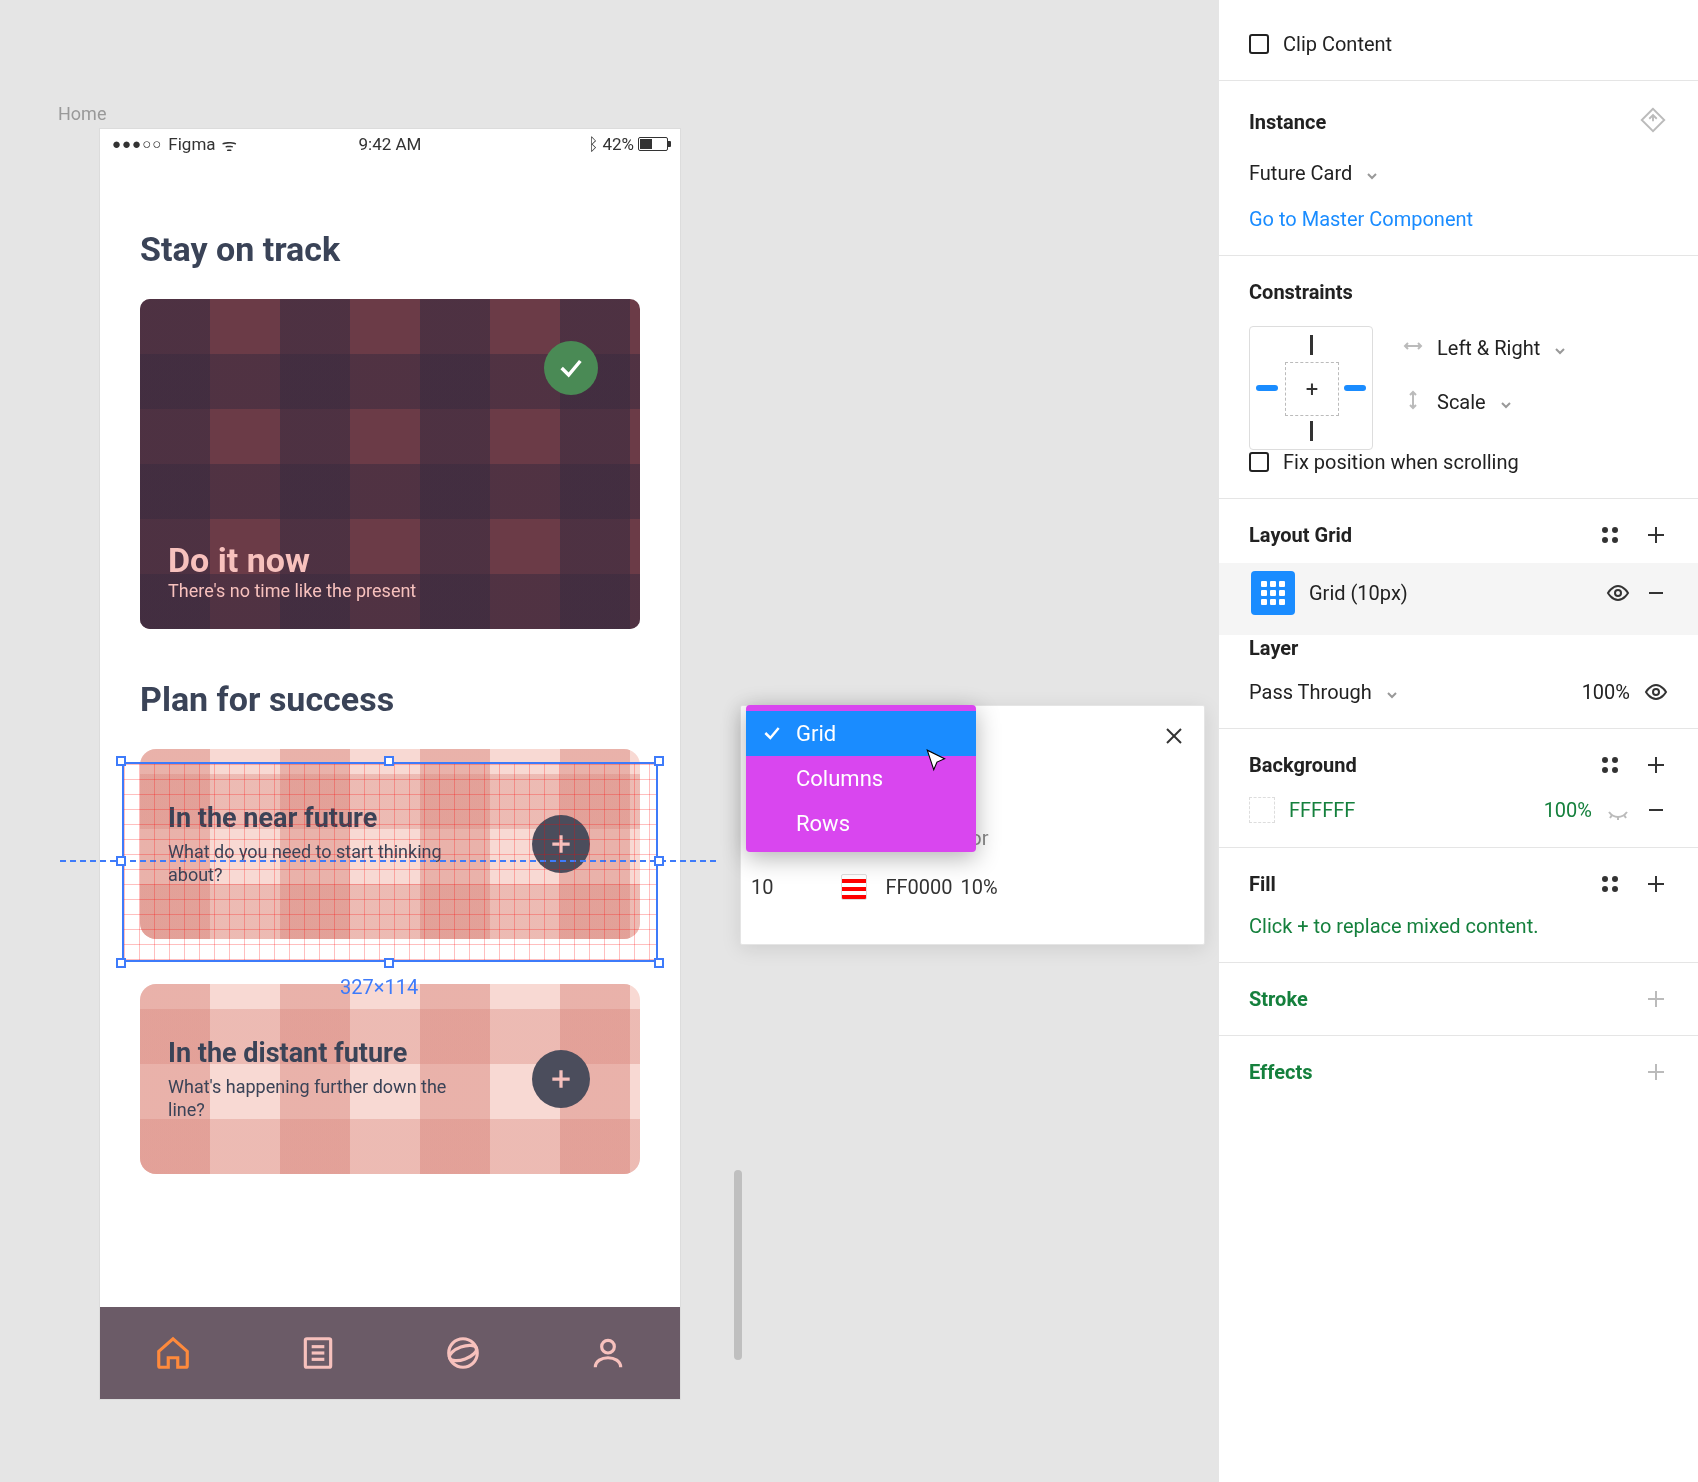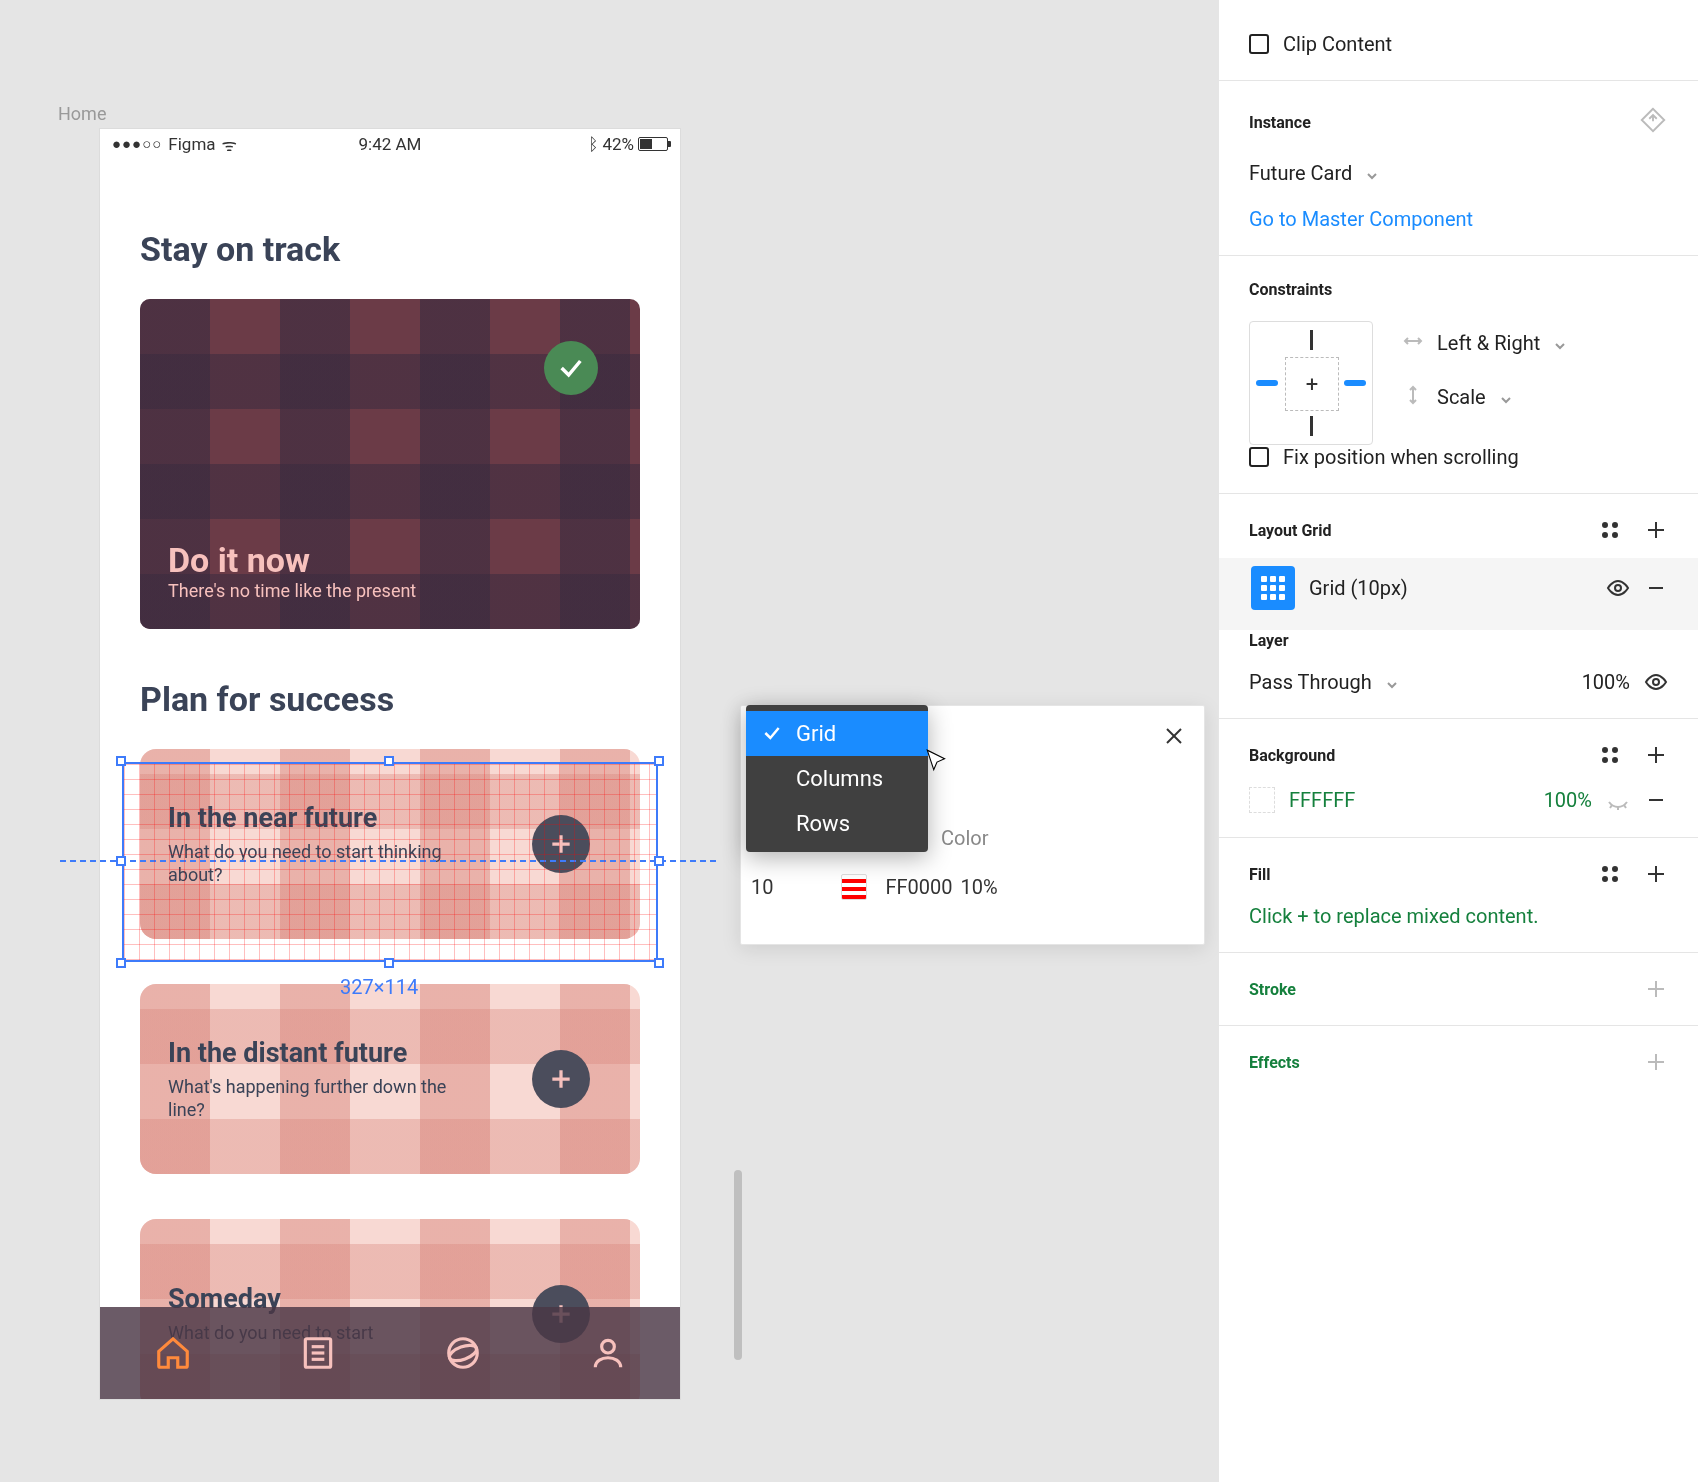--- a/index.html
+++ b/index.html
@@ -56,21 +56,21 @@
 
   
   .tabbar { position:absolute; left:0; right:0; bottom:0; height:92px; background: rgba(75,55,70,.82); display:flex; align-items:center; justify-content:space-around; }
   .tab-ic { width:38px; height:38px; stroke:#f7c1bd; stroke-width:2; fill:none; }
   .tab-ic.home { stroke:#ff8a3c; }
 
   
   .panel { position:absolute; right:0; top:0; width:480px; bottom:0; background:#fff; border-left:1px solid #e5e5e5; overflow-y:auto; }
   .panel-section { border-bottom:1px solid #e5e5e5; padding: 24px 30px; }
   .row { display:flex; align-items:center; gap:14px; }
-  .section-title { font-size:16px; font-weight:700; color:#222; }
+  .section-title { font-size:20px; font-weight:700; color:#222; }
   .cbox { width:20px; height:20px; border:2px solid #222; border-radius:3px; display:inline-block; flex:none; }
   .plain { font-size:20px; color:#222; }
   .muted { color:#15803d; }
   .link { color:#1a8cff; font-size:20px; cursor:pointer; }
   .chev { width:12px; height:12px; display:inline-block; }
   .chev svg { width:12px; height:12px; stroke:#999; stroke-width:2; fill:none; }
 
   .constraint-box { width:124px; height:124px; border:1px solid #ddd; border-radius:4px; position:relative; }
   .cb-inner { position:absolute; left:35px; top:35px; width:54px; height:54px; border:1px dashed #bbb; display:flex; align-items:center; justify-content:center; font-size:22px; color:#333; }
   .cb-bar { position:absolute; background:#1a8cff; }
@@ -98,21 +98,21 @@
 
   .dashed-ic { border:1px dashed #ddd; width:26px; height:26px; }
 
   
   .popup { position:absolute; left:740px; top:705px; width:465px; height:240px; background:#fff; border:1px solid #e5e5e5; border-radius:2px; box-shadow:0 4px 20px rgba(0,0,0,.1); }
   .popup-close { position:absolute; right:18px; top:18px; cursor:pointer; }
   .popup-close svg{width:24px;height:24px;stroke:#333;stroke-width:2;fill:none}
   .popup-val { font-size:20px; color:#333; }
 
   
-  .dropdown { position:absolute; left:746px; top:705px; width:182px; background:#404040; border-radius:4px; padding:6px 0; box-shadow:0 6px 24px rgba(0,0,0,.3); z-index:50; }
+  .dropdown { position:absolute; left:746px; top:705px; width:230px; background:#d946ef; border-radius:4px; padding:6px 0; box-shadow:0 6px 24px rgba(0,0,0,.3); z-index:50; }
   .dd-item { padding:10px 20px 10px 50px; font-size:22px; color:#fff; position:relative; cursor:pointer; }
   .dd-item.sel { background:#1a8cff; }
   .dd-check { position:absolute; left:16px; top:12px; }
   .dd-check svg{width:20px;height:20px;stroke:#fff;stroke-width:3;fill:none}
   .cursor { position:absolute; left:924px; top:748px; z-index:60; }
   .cursor svg{width:26px;height:26px;fill:#fff;stroke:#000;stroke-width:1}
 
   .sb-scroll { position:absolute; right:476px; top:1170px; width:8px; height:190px; background:#bfbfbf; border-radius:4px; }
 
   .flex-spacer { flex:1; }
@@ -189,34 +189,20 @@
           <div class="sub">What's happening further down the line?</div>
         </div>
         <div class="plus-btn">
             <svg viewBox="0 0 24 24">
               <line x1="12" y1="4" x2="12" y2="20"></line>
               <line x1="4" y1="12" x2="20" y2="12"></line>
             </svg>
           </div>
       </div>
 
-      <div class="plan-card" style="margin-bottom:0">
-        <div class="plaid-v"></div>
-          <div class="plaid-h"></div>
-        <div class="txt">
-          <div class="title">Someday</div>
-          <div class="sub">What do you need to start</div>
-        </div>
-        <div class="plus-btn">
-            <svg viewBox="0 0 24 24">
-              <line x1="12" y1="4" x2="12" y2="20"></line>
-              <line x1="4" y1="12" x2="20" y2="12"></line>
-            </svg>
-          </div>
-      </div>
     </div>
 
     <div class="tabbar">
       <svg class="tab-ic home" viewBox="0 0 24 24">
           <path d="M3 11 12 3l9 8v9a1 1 0 0 1-1 1h-5v-6h-6v6H4a1 1 0 0 1-1-1z"></path>
         </svg>
       <svg class="tab-ic" viewBox="0 0 24 24">
           <rect x="4" y="3" width="16" height="18" rx="1"></rect>
           <line x1="8" y1="8" x2="16" y2="8"></line>
           <line x1="8" y1="12" x2="16" y2="12"></line>

